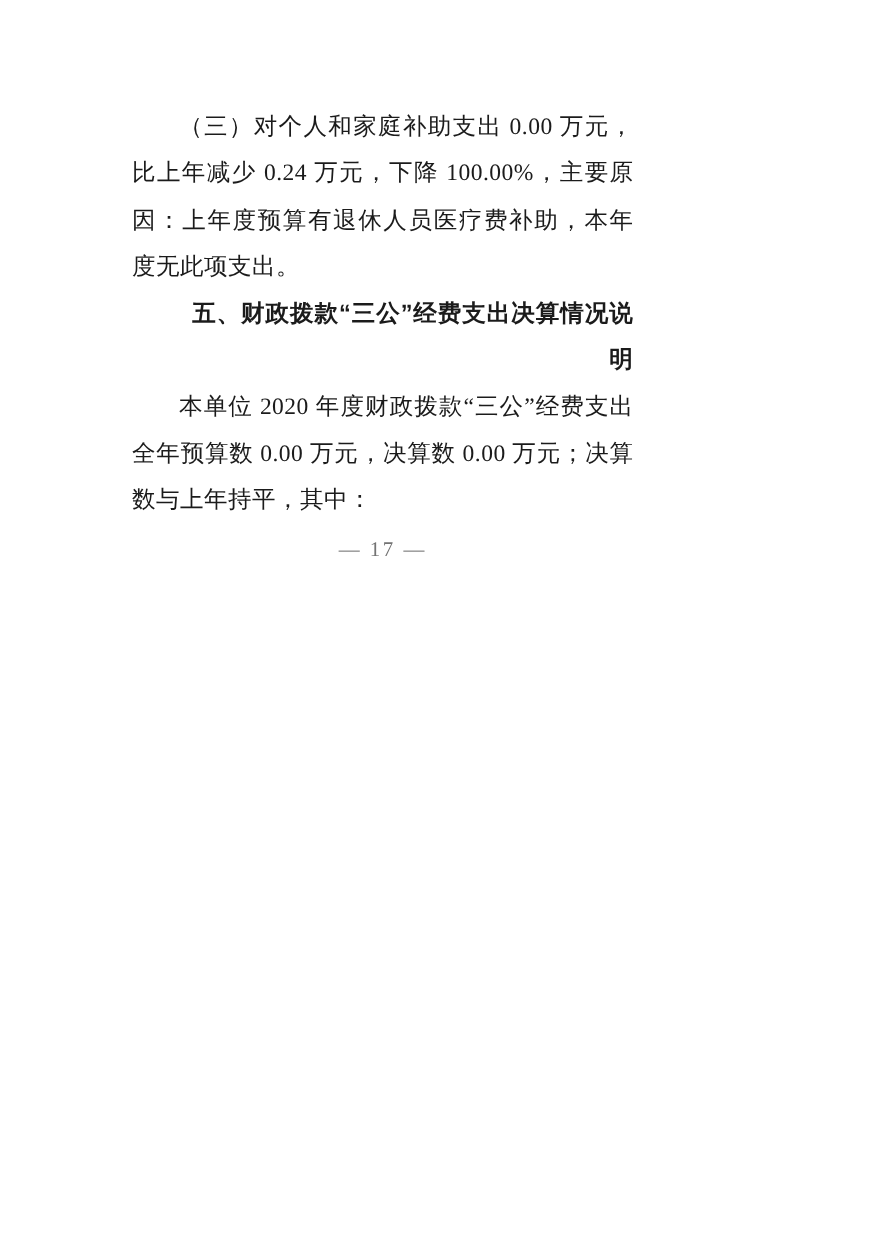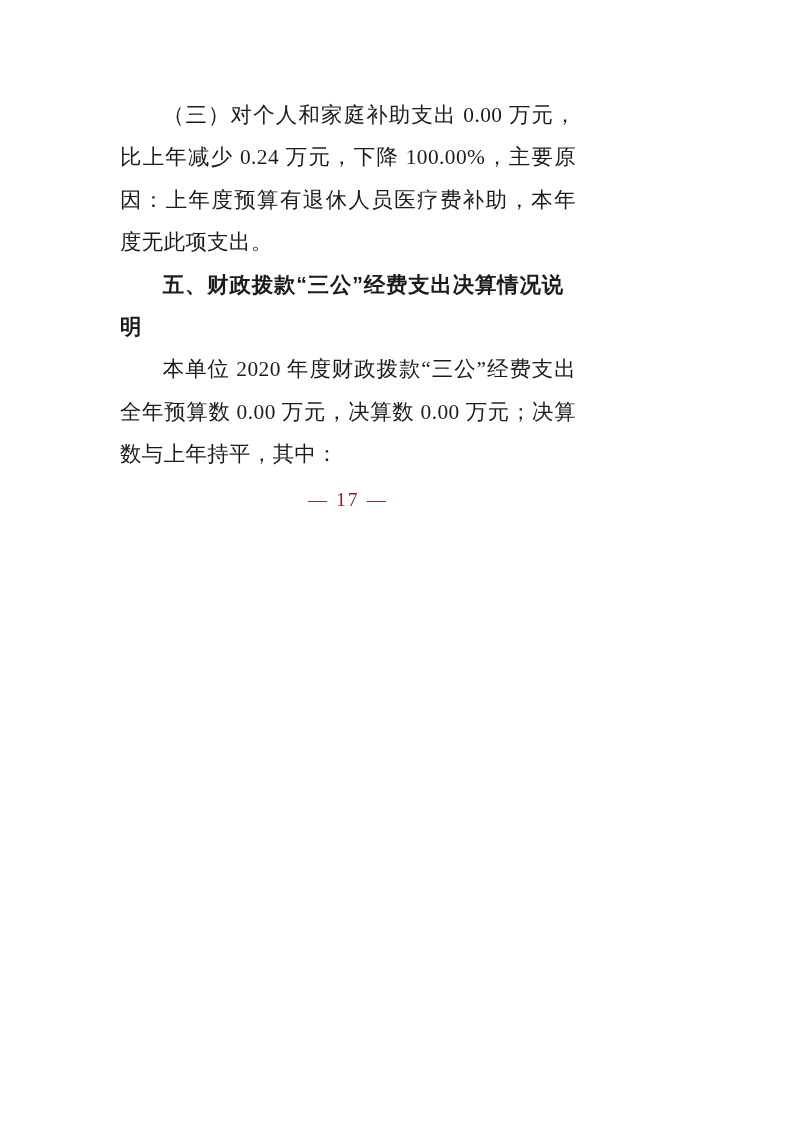--- a/index.html
+++ b/index.html
@@ -26,30 +26,30 @@
     font-size: 21.4px;
     line-height: 42.4px;
     text-align: justify;
     text-indent: 2em;
     letter-spacing: 0.02em;
     word-break: normal;
   }
   .heading {
     font-family: "Liberation Sans", "DejaVu Sans", sans-serif;
     font-weight: bold;
-    text-align: left;
+    text-align: right;
     letter-spacing: 0.04em;
   }
   .page-footer {
     margin-top: 12px;
     text-align: center;
     font-family: "Liberation Serif", "DejaVu Serif", serif;
     font-size: 19px;
     line-height: 24px;
-    color: #7f1d1d;
+    color: #737373;
     letter-spacing: 0.12em;
   }
 </style>
 </head>
 <body>
 
 <div class="page">
   <p class="para">（三）对个人和家庭补助支出 0.00 万元，比上年减少 0.24 万元，下降 100.00%，主要原因：上年度预算有退休人员医疗费补助，本年度无此项支出。</p>
   <p class="para heading">五、财政拨款“三公”经费支出决算情况说明</p>
   <p class="para">本单位 2020 年度财政拨款“三公”经费支出全年预算数 0.00 万元，决算数 0.00 万元；决算数与上年持平，其中：</p>

